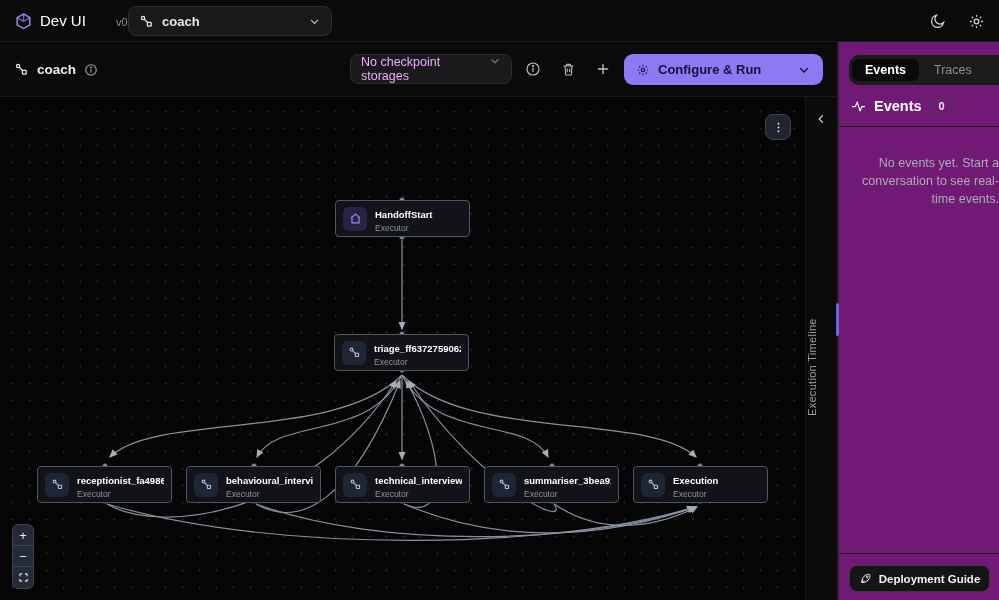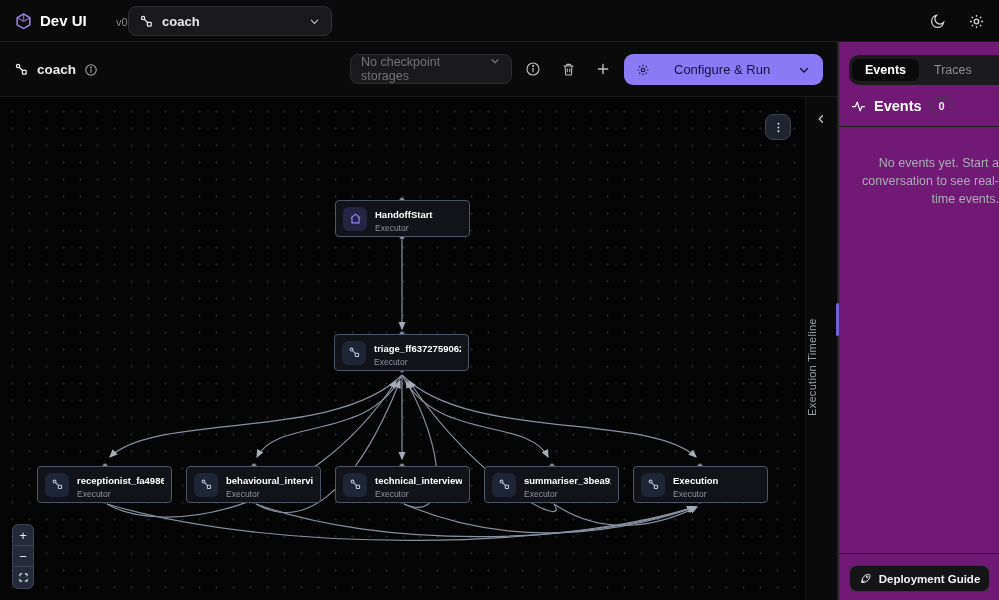--- a/index.html
+++ b/index.html
@@ -2,35 +2,35 @@
 <html><head>
 <meta charset="utf-8">
 <style>
   * { margin:0; padding:0; box-sizing:border-box; }
   html,body { width:999px; height:600px; overflow:hidden; background:#000; font-family:"Liberation Sans","DejaVu Sans",sans-serif; }
   svg { display:block; }
 
   
   .topbar { position:absolute; left:0; top:0; width:999px; height:42px; background:#0a0a0a; border-bottom:1px solid #1c1c1c; }
   .logo { position:absolute; left:14px; top:12px; color:#a78bfa; }
-  .app-title { position:absolute; left:40px; top:12px; color:#fff; font-size:15px; font-weight:bold; }
+  .app-title { position:absolute; left:40px; top:12px; color:#fff; font-size:15px; font-weight:normal; }
   .app-version { position:absolute; left:88px; top:16px; color:#8a8a8a; font-size:11px;margin-left:28px; }
   .wf-select { position:absolute; left:128px; top:6px; width:204px; height:30px; background:#19191b; border:1px solid #2f2f33; border-radius:8px; display:flex; align-items:center; padding:0 10px; color:#e8e8e8; cursor:pointer; }
   .wf-select .lbl { font-size:13px; font-weight:bold; margin-left:8px; flex:1; }
   .topbar-icons { position:absolute; right:14px; top:0; height:42px; display:flex; align-items:center; gap:22px; color:#d6d6d6; }
 
   
   .toolbar { position:absolute; left:0; top:42px; width:838px; height:55px; background:#0a0a0a; border-bottom:1px solid #191919; }
   .wf-name { position:absolute; left:14px; top:0; height:55px; display:flex; align-items:center; gap:8px; color:#ededed; }
   .wf-name .t { font-size:13.5px; font-weight:bold; }
-  .chk-select { position:absolute; left:350px; top:12px; width:162px; height:30px; background:#1a1a1c; border:1px solid #2e2e32; border-radius:8px; display:flex; padding:0 10px; color:#737373; font-size:12.5px; cursor:pointer; }
+  .chk-select { position:absolute; left:350px; top:12px; width:162px; height:30px; background:#1a1a1c; border:1px solid #2e2e32; border-radius:8px; display:flex; padding:0 10px; color:#f0abfc; font-size:12.5px; cursor:pointer; }
   .chk-select .lbl { flex:1; }
   .tool-ic { position:absolute; top:12px; width:30px; height:30px; display:flex; align-items:center; justify-content:center; color:#c2c2c2; cursor:pointer; border-radius:6px; }
   .run-btn { position:absolute; left:624px; top:12px; width:199px; height:31px; background:#8b7af3; border:none; border-radius:9px; display:flex; align-items:center; padding:0 12px; color:#17113a; cursor:pointer; }
-  .run-btn .lbl { font-size:13px; font-weight:normal; margin:0 24px; flex:1; text-align:left; }
+  .run-btn .lbl { font-size:13px; font-weight:bold; margin:0 8px; flex:1; text-align:left; }
 
   
   .canvas { position:absolute; left:0; top:97px; width:805px; height:503px; background:#050505;
     background-image:radial-gradient(#1e1e22 1px, transparent 1.3px); background-size:17px 17px; background-position:4px 6px; }
   .edges { position:absolute; left:0; top:0; }
   .node { position:absolute; width:135px; height:37px; background:#121318; border:1px solid #4d5567; border-radius:4px; display:flex; align-items:center; padding:8px 7px; cursor:pointer; }
   .node .badge { width:24px; height:24px; border-radius:6px; background:#1e2636; color:#b8c4da; display:flex; align-items:center; justify-content:center; margin-right:8px; flex:none; }
   .node .badge.purple { background:#272345; color:#9f8bfa; }
   .node .txt { overflow:hidden; }
   .node .title { color:#fff; font-size:9.5px; font-weight:bold; white-space:nowrap; overflow:hidden; }

